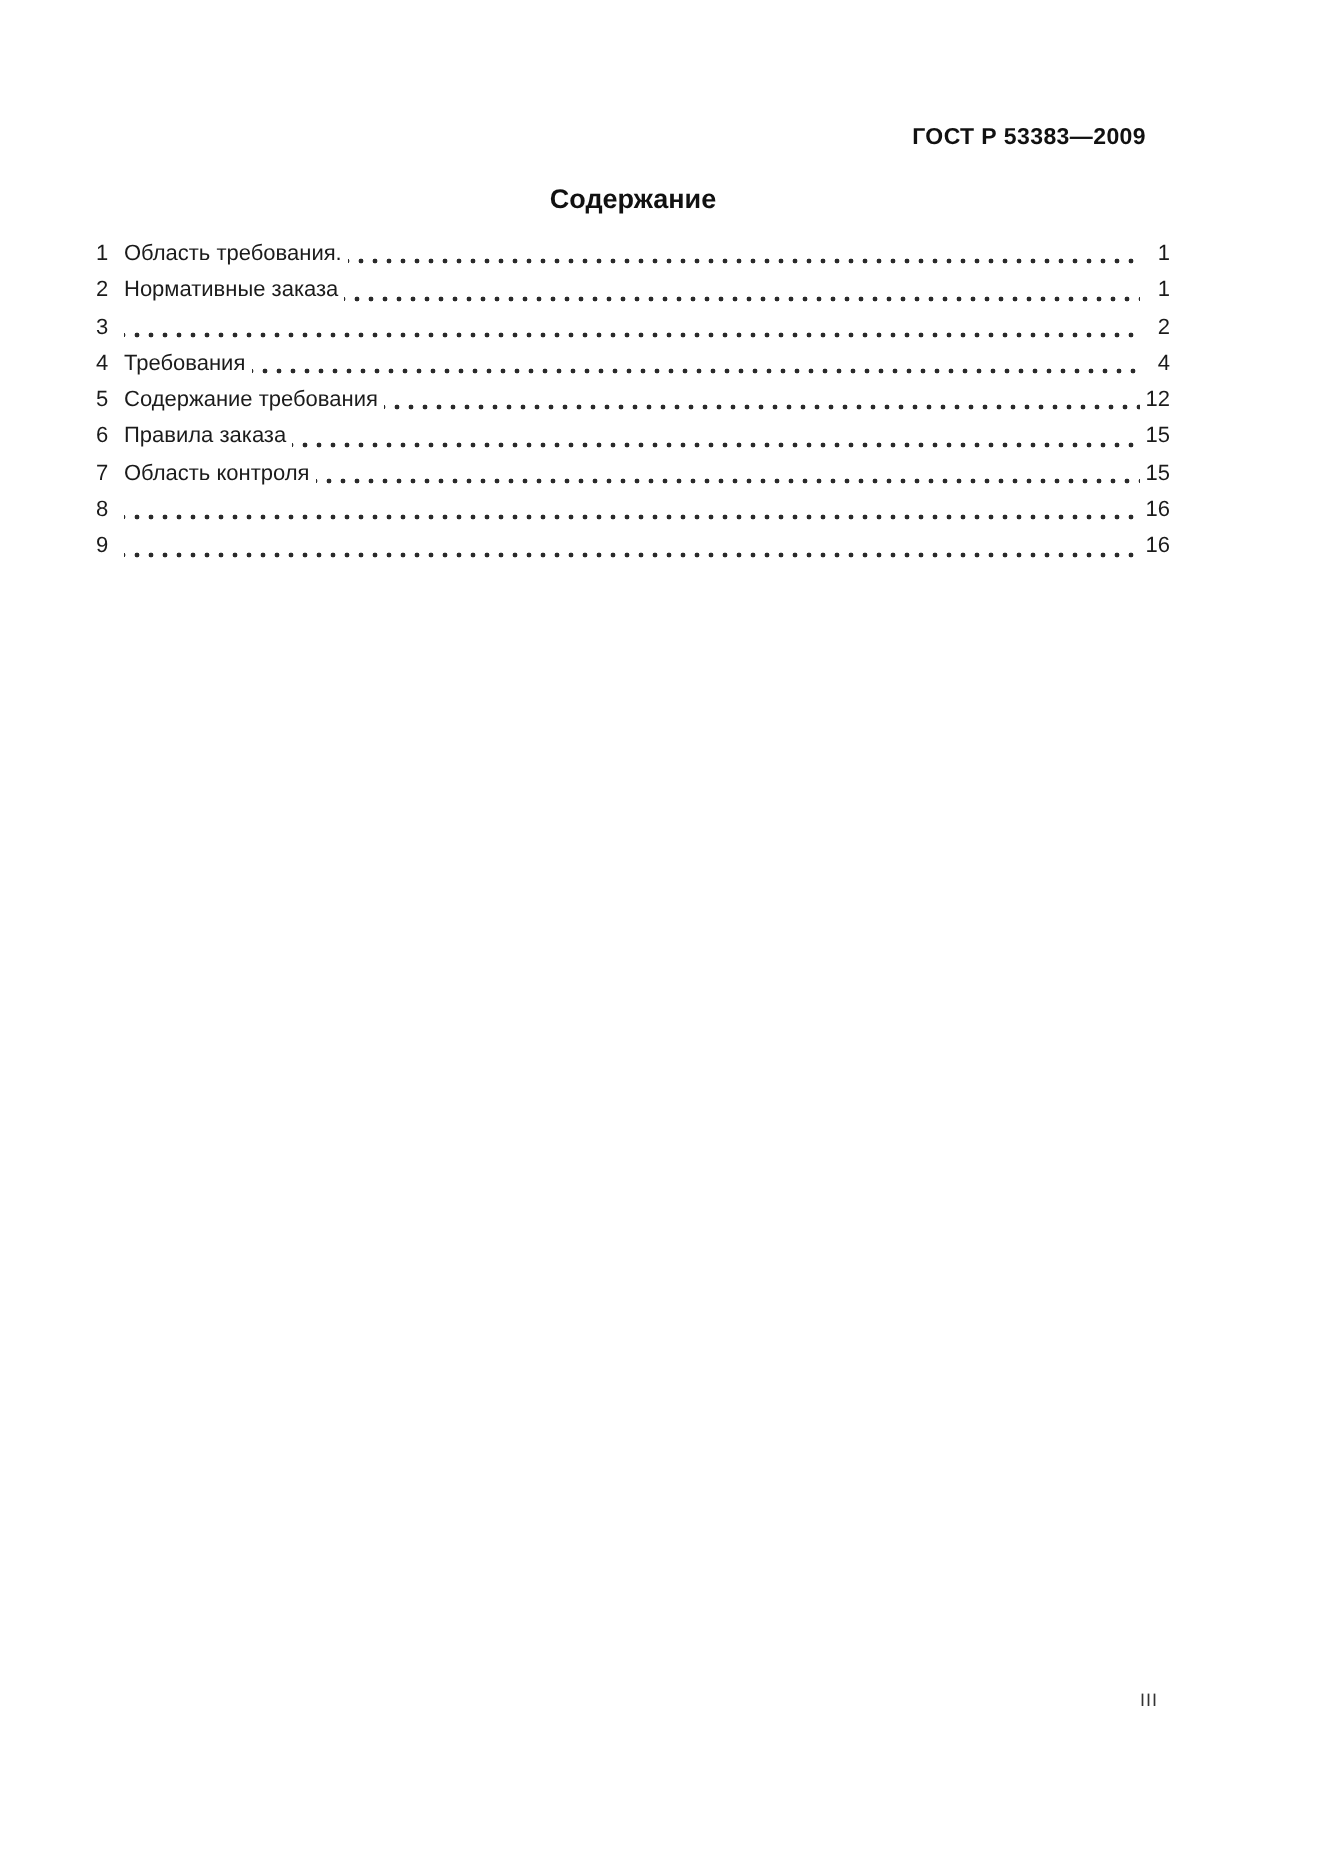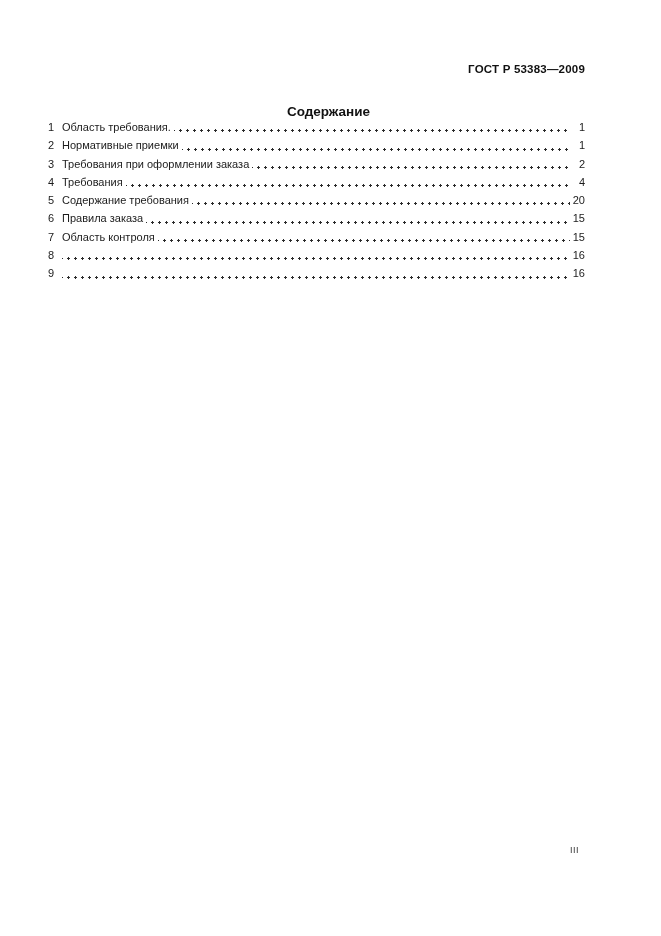--- a/index.html
+++ b/index.html
@@ -14,34 +14,34 @@
   .page {
     position: relative;
     width: 661px;
     height: 936px;
     background: #ffffff;
     overflow: hidden;
   }
   .doc-header {
     position: absolute;
     top: 63px;
-    left: 48px;
+    left: 36px;
     width: 537px;
     text-align: right;
     font-size: 11.5px;
     font-weight: bold;
     letter-spacing: 0.2px;
     color: #111;
   }
   .doc-title {
     position: absolute;
     top: 92px;
     left: 48px;
     width: 537px;
-    margin: 12px;
+    margin: 0;
     text-align: center;
     font-size: 13.5px;
     font-weight: bold;
     color: #111;
   }
   .toc {
     position: absolute;
     top: 118px;
     left: 48px;
     width: 537px;
@@ -101,44 +101,43 @@
   <div class="toc" id="toc">
   <div class="toc-row">
     <span class="toc-num">1</span>
     <span class="toc-label">Область требования.</span>
     <span class="toc-dots"></span>
     <span class="toc-page">1</span>
   </div>
 
   <div class="toc-row">
     <span class="toc-num">2</span>
-    <span class="toc-label">Нормативные приемки</span>
+    <span class="toc-label">Нормативные заказа</span>
     <span class="toc-dots"></span>
     <span class="toc-page">1</span>
   </div>
 
   <div class="toc-row">
     <span class="toc-num">3</span>
-    <span class="toc-label">Требования при оформлении заказа</span>
     <span class="toc-dots"></span>
     <span class="toc-page">2</span>
   </div>
 
   <div class="toc-row">
     <span class="toc-num">4</span>
     <span class="toc-label">Требования</span>
     <span class="toc-dots"></span>
     <span class="toc-page">4</span>
   </div>
 
   <div class="toc-row">
     <span class="toc-num">5</span>
     <span class="toc-label">Содержание требования</span>
     <span class="toc-dots"></span>
-    <span class="toc-page">20</span>
+    <span class="toc-page">12</span>
   </div>
 
   <div class="toc-row">
     <span class="toc-num">6</span>
     <span class="toc-label">Правила заказа</span>
     <span class="toc-dots"></span>
     <span class="toc-page">15</span>
   </div>
 
   <div class="toc-row">

